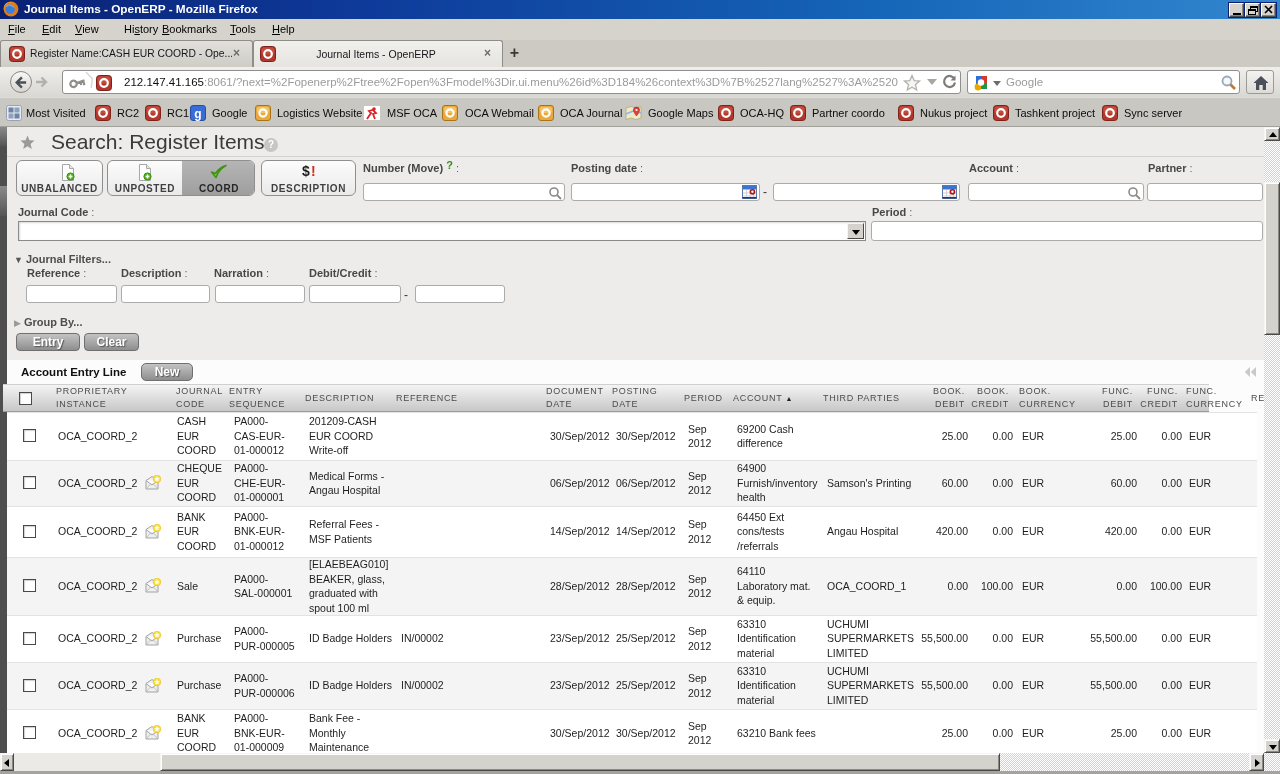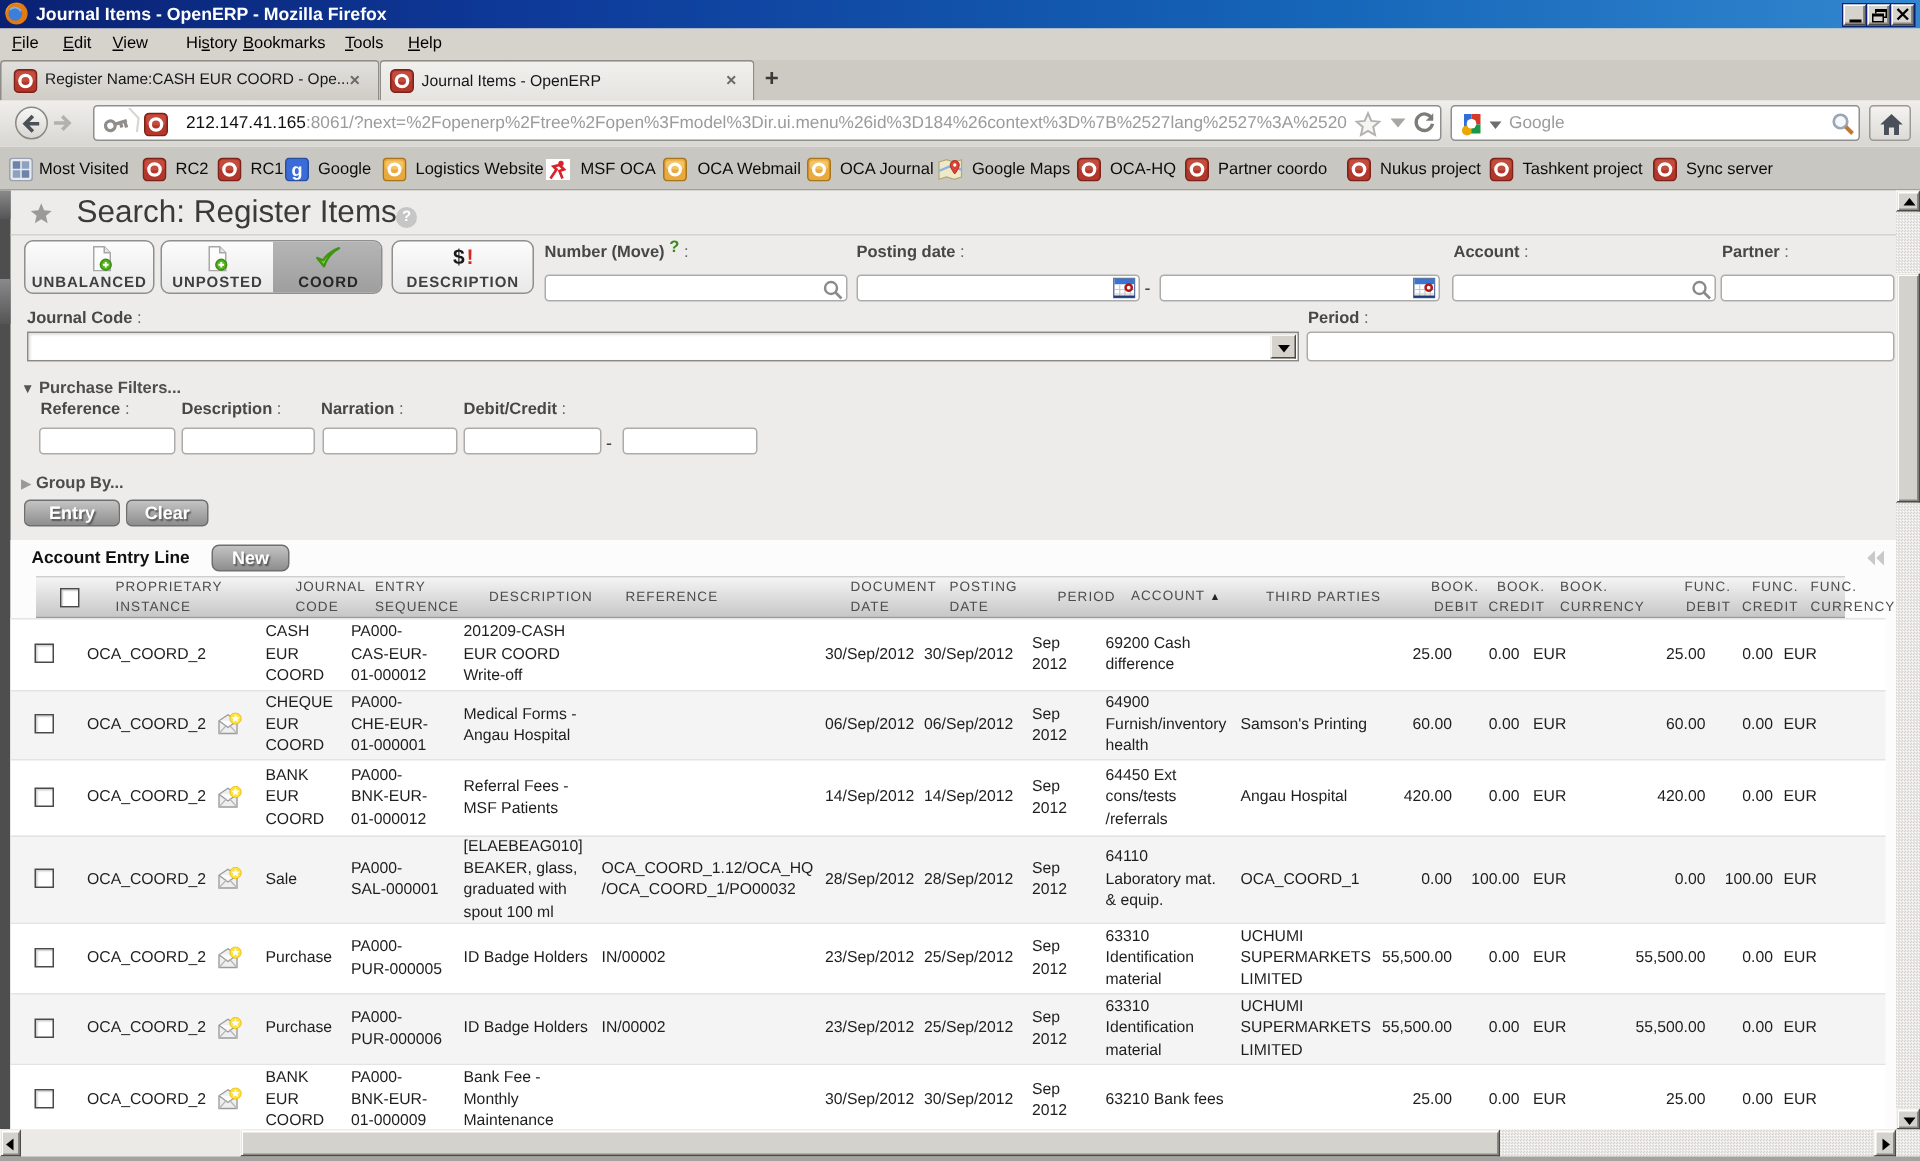--- a/index.html
+++ b/index.html
@@ -11,21 +11,21 @@
 #titletxt { left:24px; top:0; height:19px; line-height:19px; color:#fff; font-size:11.8px; font-weight:bold; }
 .winbtn { top:3px; width:15px; height:14px; background:#d6d3cc;
   border:1px solid; border-color:#ffffff #4e4c48 #4e4c48 #ffffff;
   box-shadow: inset -1px -1px 0 #8a8881, 0 0 0 1px #0a2173; font-size:9px; }
 
 #menubar { left:0; top:19px; width:1280px; height:21px; background:#d6d3cc; }
 .menuitem { top:4px; height:16px; font-size:11px; color:#000; }
 .menuitem u { text-decoration:underline; }
 
 #tabbar { left:0; top:40px; width:1280px; height:27px; background:#cdcac4; }
-.tab { top:0; height:27px; border:1px solid #8f8d88; border-bottom:none; border-radius:3px 3px 0 0; }
+.tab { top:0; height:27px; border:1px solid #8f8d88; border-bottom:none; border-radius:3px 3px 0 0;text-align:center; }
 #tab1 { left:0; width:253px; background:linear-gradient(#e2e0dc,#cfccc6); }
 #tab2 { left:253px; width:250px; background:linear-gradient(#f1f0ed,#e6e4e0); border-bottom:none; }
 .tabtxt { top:7px; font-size:10.5px; color:#15151a; white-space:nowrap; overflow:hidden; }
 .tabx { top:5px; font-size:12px; color:#6e6c68; font-weight:bold; }
 #newtab { left:505px; top:3px; width:19px; height:19px; font-size:16px; color:#3c3a36; text-align:center; line-height:19px; font-weight:bold; }
 
 #navbar { left:0; top:67px; width:1280px; height:30px; background:linear-gradient(#f0efec,#d9d7d2); }
 #urlbar { left:62px; top:3px; width:899px; height:24px; background:#fff; border:1px solid #8f8f8f; border-radius:3px; }
 #searchbox { left:967px; top:3px; width:273px; height:24px; background:#fff; border:1px solid #8f8f8f; border-radius:3px; }
 #homebtn { left:1246px; top:3px; width:28px; height:24px; background:linear-gradient(#f4f3f1,#dddbd7); border:1px solid #9c9a96; border-radius:3px; }
@@ -41,21 +41,21 @@
 h1.searchtitle { left:51px; top:3px; font-size:21px; font-weight:normal; color:#3a3a3a; letter-spacing:0px; }
 #hline { left:7px; top:29px; width:1257px; height:1px; background:#d2d2d0; }
 .fbtn { top:33px; height:36px; border:1px solid #8f8f8f; border-radius:6px; background:linear-gradient(#fcfcfc,#e9e9e9); }
 .fbl { font-size:10px; font-weight:bold; color:#3f3f3f; letter-spacing:0.6px; text-align:center; }
 .flabel { font-size:11px; font-weight:bold; color:#474747; white-space:nowrap; }
 .inp { background:#fff; border:1px solid #ababab; border-radius:3px; height:18px; }
 .btn { background:linear-gradient(#c3c3c3,#8e8e8e); border:1px solid #6f6f6f; border-radius:4px;
    color:#fff; font-weight:bold; font-size:12px; text-align:center;
    text-shadow:1px 1px 1px #555; }
 
-#thead { left:24px; top:257px; width:1206px; height:28px;
+#thead { left:3px; top:257px; width:1206px; height:28px;
   background:linear-gradient(#f4f4f4,#c7c7c7); border-top:1px solid #cfcfcf; border-bottom:1px solid #9b9b9b;padding-left:32px; }
 .th { font-size:9px; color:#4c4c4c; letter-spacing:0.7px; line-height:13px; white-space:nowrap; }
 .row { left:7px; width:1250px; border-top:1px solid #e3e3e3; }
 .cell { font-size:10.5px; color:#1e1e1e; line-height:14.5px; display:flex; align-items:center; white-space:nowrap; }
 .cr { justify-content:flex-end; text-align:right; }
 .cb { width:13px; height:13px; background:#fff; border:1px solid #494949; box-shadow:inset 1px 1px 1px #cfcfcf; }
 
 .sbbtn { background:#d4d2cd; border:1px solid; border-color:#f6f5f2 #4c4a46 #4c4a46 #f6f5f2; box-shadow:inset 1px 1px 0 #fff, inset -1px -1px 0 #8b8983; }
 .checker { background-image:conic-gradient(#ffffff 25%, #d6d3ce 0 50%, #ffffff 0 75%, #d6d3ce 0); background-size:2px 2px; }
 .thumb { background:#d4d2cd; border:1px solid; border-color:#f6f5f2 #4c4a46 #4c4a46 #f6f5f2; box-shadow:inset 1px 1px 0 #fff, inset -1px -1px 0 #8b8983; }
@@ -330,21 +330,21 @@
     </div>
 <div class="inp abs" style="left:1147px;top:56px;width:116px"></div>
 <div class="flabel abs" style="left:18px;top:79px">Journal Code <span style="font-weight:normal;color:#666">:</span></div>
 <div class="flabel abs" style="left:872px;top:79px">Period <span style="font-weight:normal;color:#666">:</span></div>
 <div class="abs" style="left:18px;top:94px;width:848px;height:20px;background:#fff;border:1px solid #8a8a8a;box-shadow:inset 1px 1px 2px #d8d8d8">
 <div class="abs" style="right:1px;top:1px;width:17px;height:16px;background:#d5d2cb;border:1px solid;border-color:#f6f5f2 #4c4a46 #4c4a46 #f6f5f2">
 <div class="tri abs" style="left:4px;top:6px;border-left:4px solid transparent;border-right:4px solid transparent;border-top:5px solid #000"></div>
       </div>
     </div>
 <div class="inp abs" style="left:871px;top:94px;width:392px;height:20px"></div>
-<div class="abs" style="left:14px;top:122px"><span style="color:#555;font-size:9px">▼</span><span class="flabel" style="color:#4d4d4d"> Purchase Filters...</span></div>
+<div class="abs" style="left:14px;top:122px"><span style="color:#555;font-size:9px">▼</span><span class="flabel" style="color:#4d4d4d"> Journal Filters...</span></div>
 <div class="flabel abs" style="left:27px;top:140px">Reference <span style="font-weight:normal;color:#666">:</span></div>
 <div class="flabel abs" style="left:121px;top:140px">Description <span style="font-weight:normal;color:#666">:</span></div>
 <div class="flabel abs" style="left:214px;top:140px">Narration <span style="font-weight:normal;color:#666">:</span></div>
 <div class="flabel abs" style="left:309px;top:140px">Debit/Credit <span style="font-weight:normal;color:#666">:</span></div>
 <div class="inp abs" style="left:26px;top:158px;width:91px"></div>
 <div class="inp abs" style="left:121px;top:158px;width:89px"></div>
 <div class="inp abs" style="left:215px;top:158px;width:90px"></div>
 <div class="inp abs" style="left:309px;top:158px;width:92px"></div>
 <div class="inp abs" style="left:415px;top:158px;width:90px"></div>
 <div class="abs" style="left:404px;top:161px;font-size:12px;color:#333">-</div>
@@ -561,23 +561,20 @@
     </div>
 <div class="cell abs" style="left:177px;top:430px;height:58px">
       <div>Sale</div>
     </div>
 <div class="cell abs" style="left:234px;top:430px;height:58px">
       <div>PA000-<br>SAL-000001</div>
     </div>
 <div class="cell abs" style="left:309px;top:430px;height:58px">
       <div>[ELAEBEAG010]<br>BEAKER, glass,<br>graduated with<br>spout 100 ml</div>
     </div>
-<div class="cell abs" style="left:401px;top:430px;height:58px">
-      <div>OCA_COORD_1.12/OCA_HQ<br>/OCA_COORD_1/PO00032</div>
-    </div>
 <div class="cell abs" style="left:550px;top:430px;height:58px">
       <div>28/Sep/2012</div>
     </div>
 <div class="cell abs" style="left:616px;top:430px;height:58px">
       <div>28/Sep/2012</div>
     </div>
 <div class="cell abs" style="left:688px;top:430px;height:58px">
       <div>Sep<br>2012</div>
     </div>
 <div class="cell abs" style="left:737px;top:430px;height:58px">

